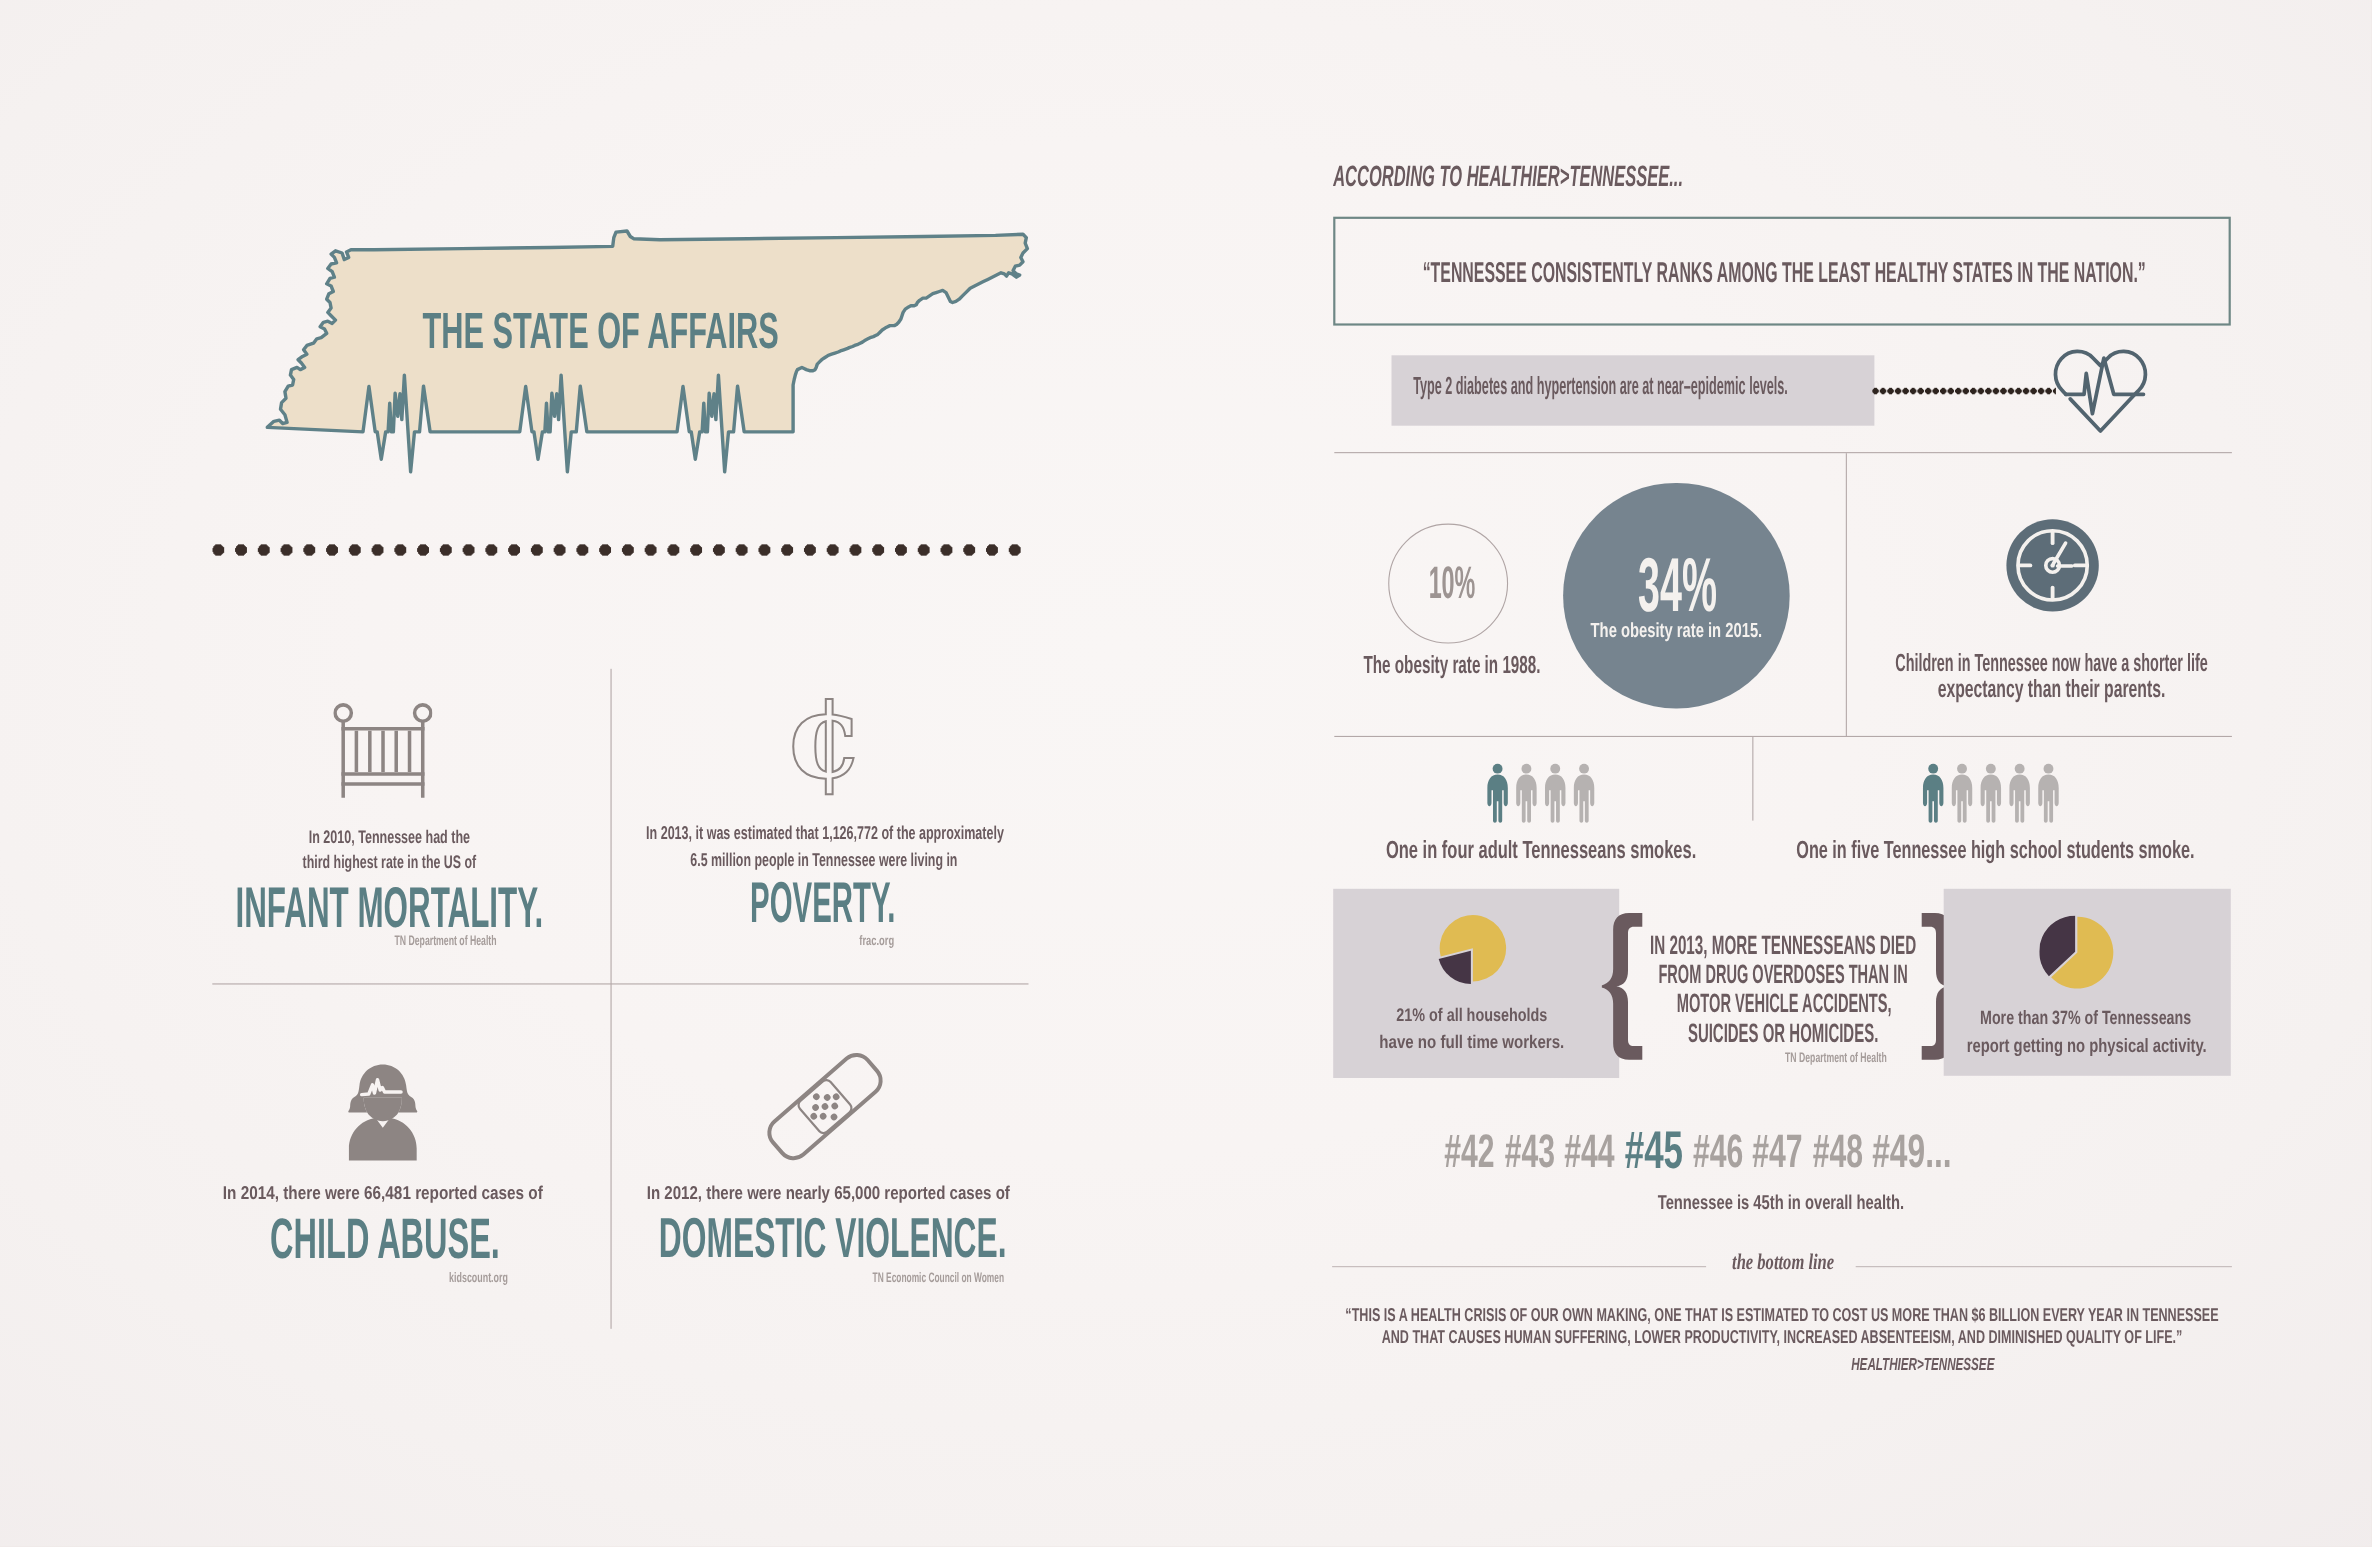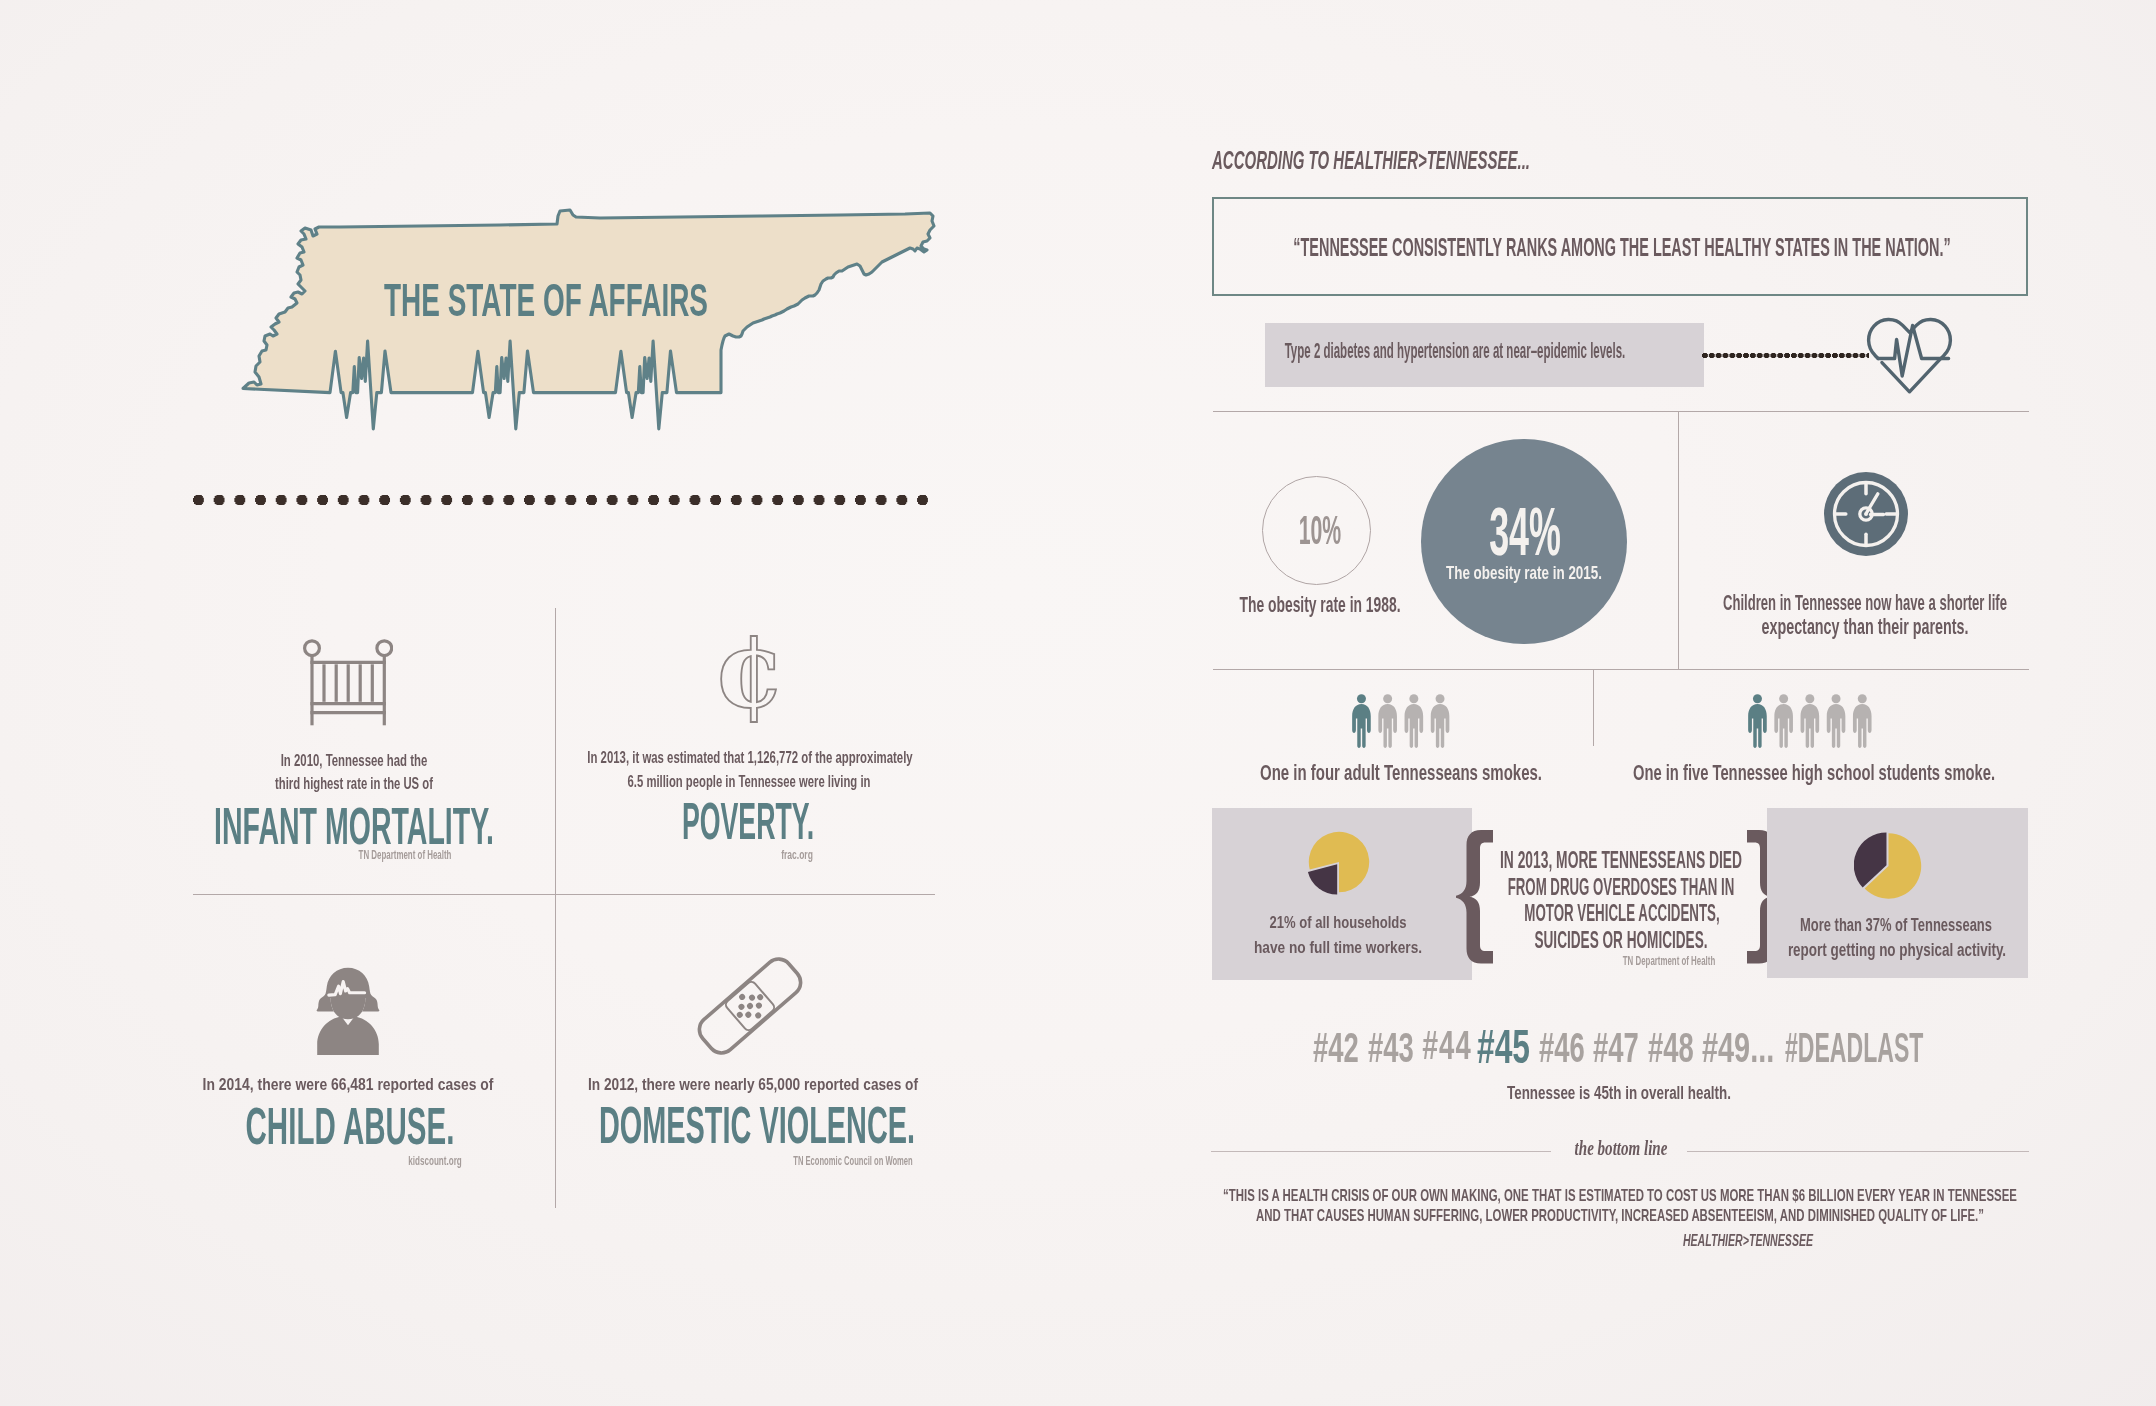--- a/index.html
+++ b/index.html
@@ -299,27 +299,26 @@
         </svg>
       </div>
 <div class="abs" style="left:1885.1px;top:915.47px;width:0;height:0;">
         <span class="sqc" style="font-size:17.54px;transform:translateX(-50%) scaleX(0.7388);color:#6a5a5e;font-weight:700;">More than 37% of Tennesseans</span>
       </div>
 <div class="abs" style="left:1885.5px;top:940.37px;width:0;height:0;">
         <span class="sqc" style="font-size:17.54px;transform:translateX(-50%) scaleX(0.7681);color:#6a5a5e;font-weight:700;">report getting no physical activity.</span>
       </div>
 <div class="abs" style="left:1302.4px;top:1022.87px;"><span class="sql" style="font-size:42.75px;transform:scaleX(0.6408);color:#a8a29f;font-weight:700;">#42</span></div>
 <div class="abs" style="left:1356.9px;top:1022.87px;text-align:center;"><span class="sql" style="font-size:42.75px;transform:scaleX(0.6408);color:#a8a29f;font-weight:700;">#43</span></div>
-<div class="abs" style="left:1411.3px;top:1022.87px;font-family:Liberation Mono, monospace;"><span class="sql" style="font-size:42.75px;transform:scaleX(0.6408);color:#a8a29f;font-weight:700;">#44</span></div>
+<div class="abs" style="left:1411.3px;top:1022.87px;"><span class="sql" style="font-size:42.75px;transform:scaleX(0.6408);color:#a8a29f;font-weight:700;">#44</span></div>
 <div class="abs" style="left:1465.8px;top:1017.93px;"><span class="sql" style="font-size:48.12px;transform:scaleX(0.6604);color:#5b7f84;font-weight:700;">#45</span></div>
 <div class="abs" style="left:1527.7px;top:1022.87px;"><span class="sql" style="font-size:42.75px;transform:scaleX(0.6408);color:#a8a29f;font-weight:700;">#46</span></div>
 <div class="abs" style="left:1582.2px;top:1022.87px;text-decoration:underline;"><span class="sql" style="font-size:42.75px;transform:scaleX(0.6408);color:#a8a29f;font-weight:700;">#47</span></div>
 <div class="abs" style="left:1636.7px;top:1022.87px;"><span class="sql" style="font-size:42.75px;transform:scaleX(0.6408);color:#a8a29f;font-weight:700;">#48</span></div>
 <div class="abs" style="left:1691.1px;top:1022.87px;"><span class="sql" style="font-size:42.75px;transform:scaleX(0.6750);color:#a8a29f;font-weight:700;">#49...</span></div>
-<div class="abs" style="left:1773.6px;top:1022.87px;"><span class="sql" style="font-size:42.75px;transform:scaleX(0.5394);color:#a8a29f;font-weight:700;">#DEADLAST</span></div>
 <div class="abs" style="left:1607.9px;top:1082.83px;width:0;height:0;">
         <span class="sqc" style="font-size:18.12px;transform:translateX(-50%) scaleX(0.7400);color:#6a5a5e;font-weight:700;">Tennessee is 45th in overall health.</span>
       </div>
 <div class="abs" style="left:1200px;top:1151px;width:340px;height:1px;background:#c3b9b9;"></div>
 <div class="abs" style="left:1676px;top:1151px;width:342px;height:1px;background:#c3b9b9;"></div>
 <div class="abs" style="left:1609.5px;top:1137.4px;width:0;height:0;">
         <span class="sqc" style="font-family:'Liberation Serif',serif;font-style:italic;font-weight:700;font-size:20.3px;transform:translateX(-50%) scaleX(0.742);color:#6a5a5e;">the bottom line</span>
       </div>
 <div class="abs" style="left:1608.8px;top:1186.00px;width:0;height:0;">
         <span class="sqc" style="font-size:16.96px;transform:translateX(-50%) scaleX(0.6749);color:#6a5a5e;font-weight:700;">“THIS IS A HEALTH CRISIS OF OUR OWN MAKING, ONE THAT IS ESTIMATED TO COST US MORE THAN $6 BILLION EVERY YEAR IN TENNESSEE</span>

